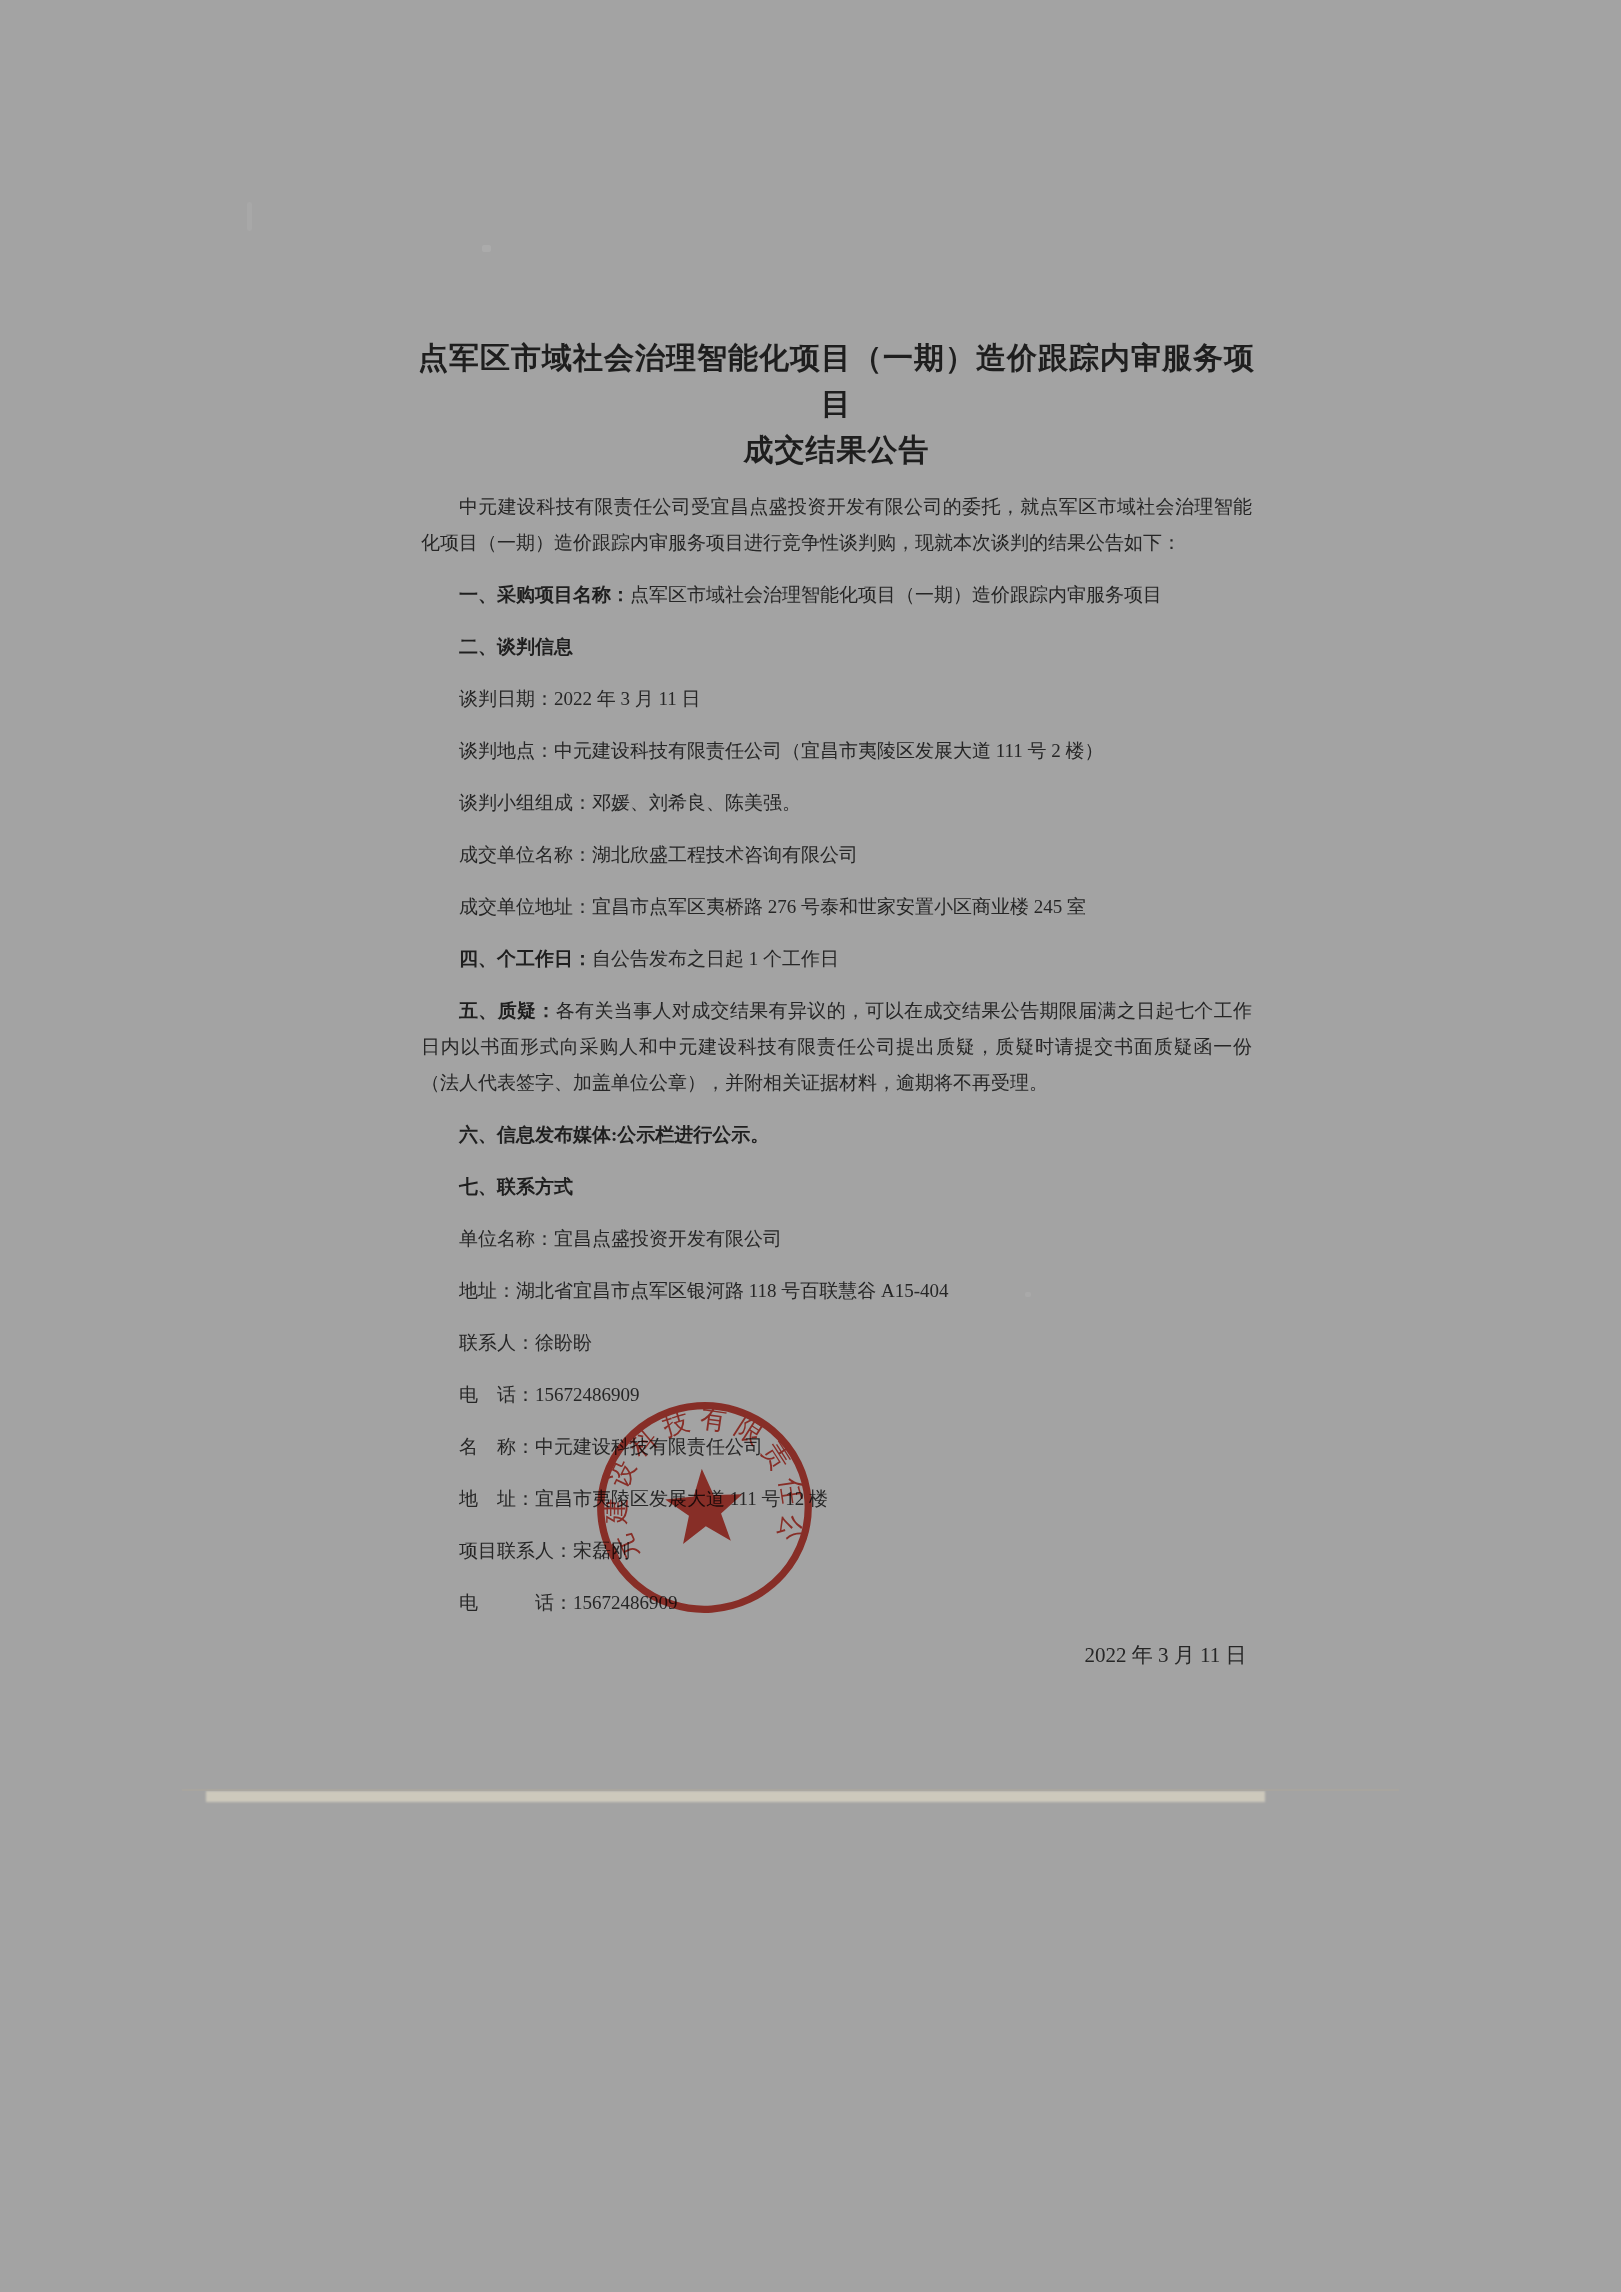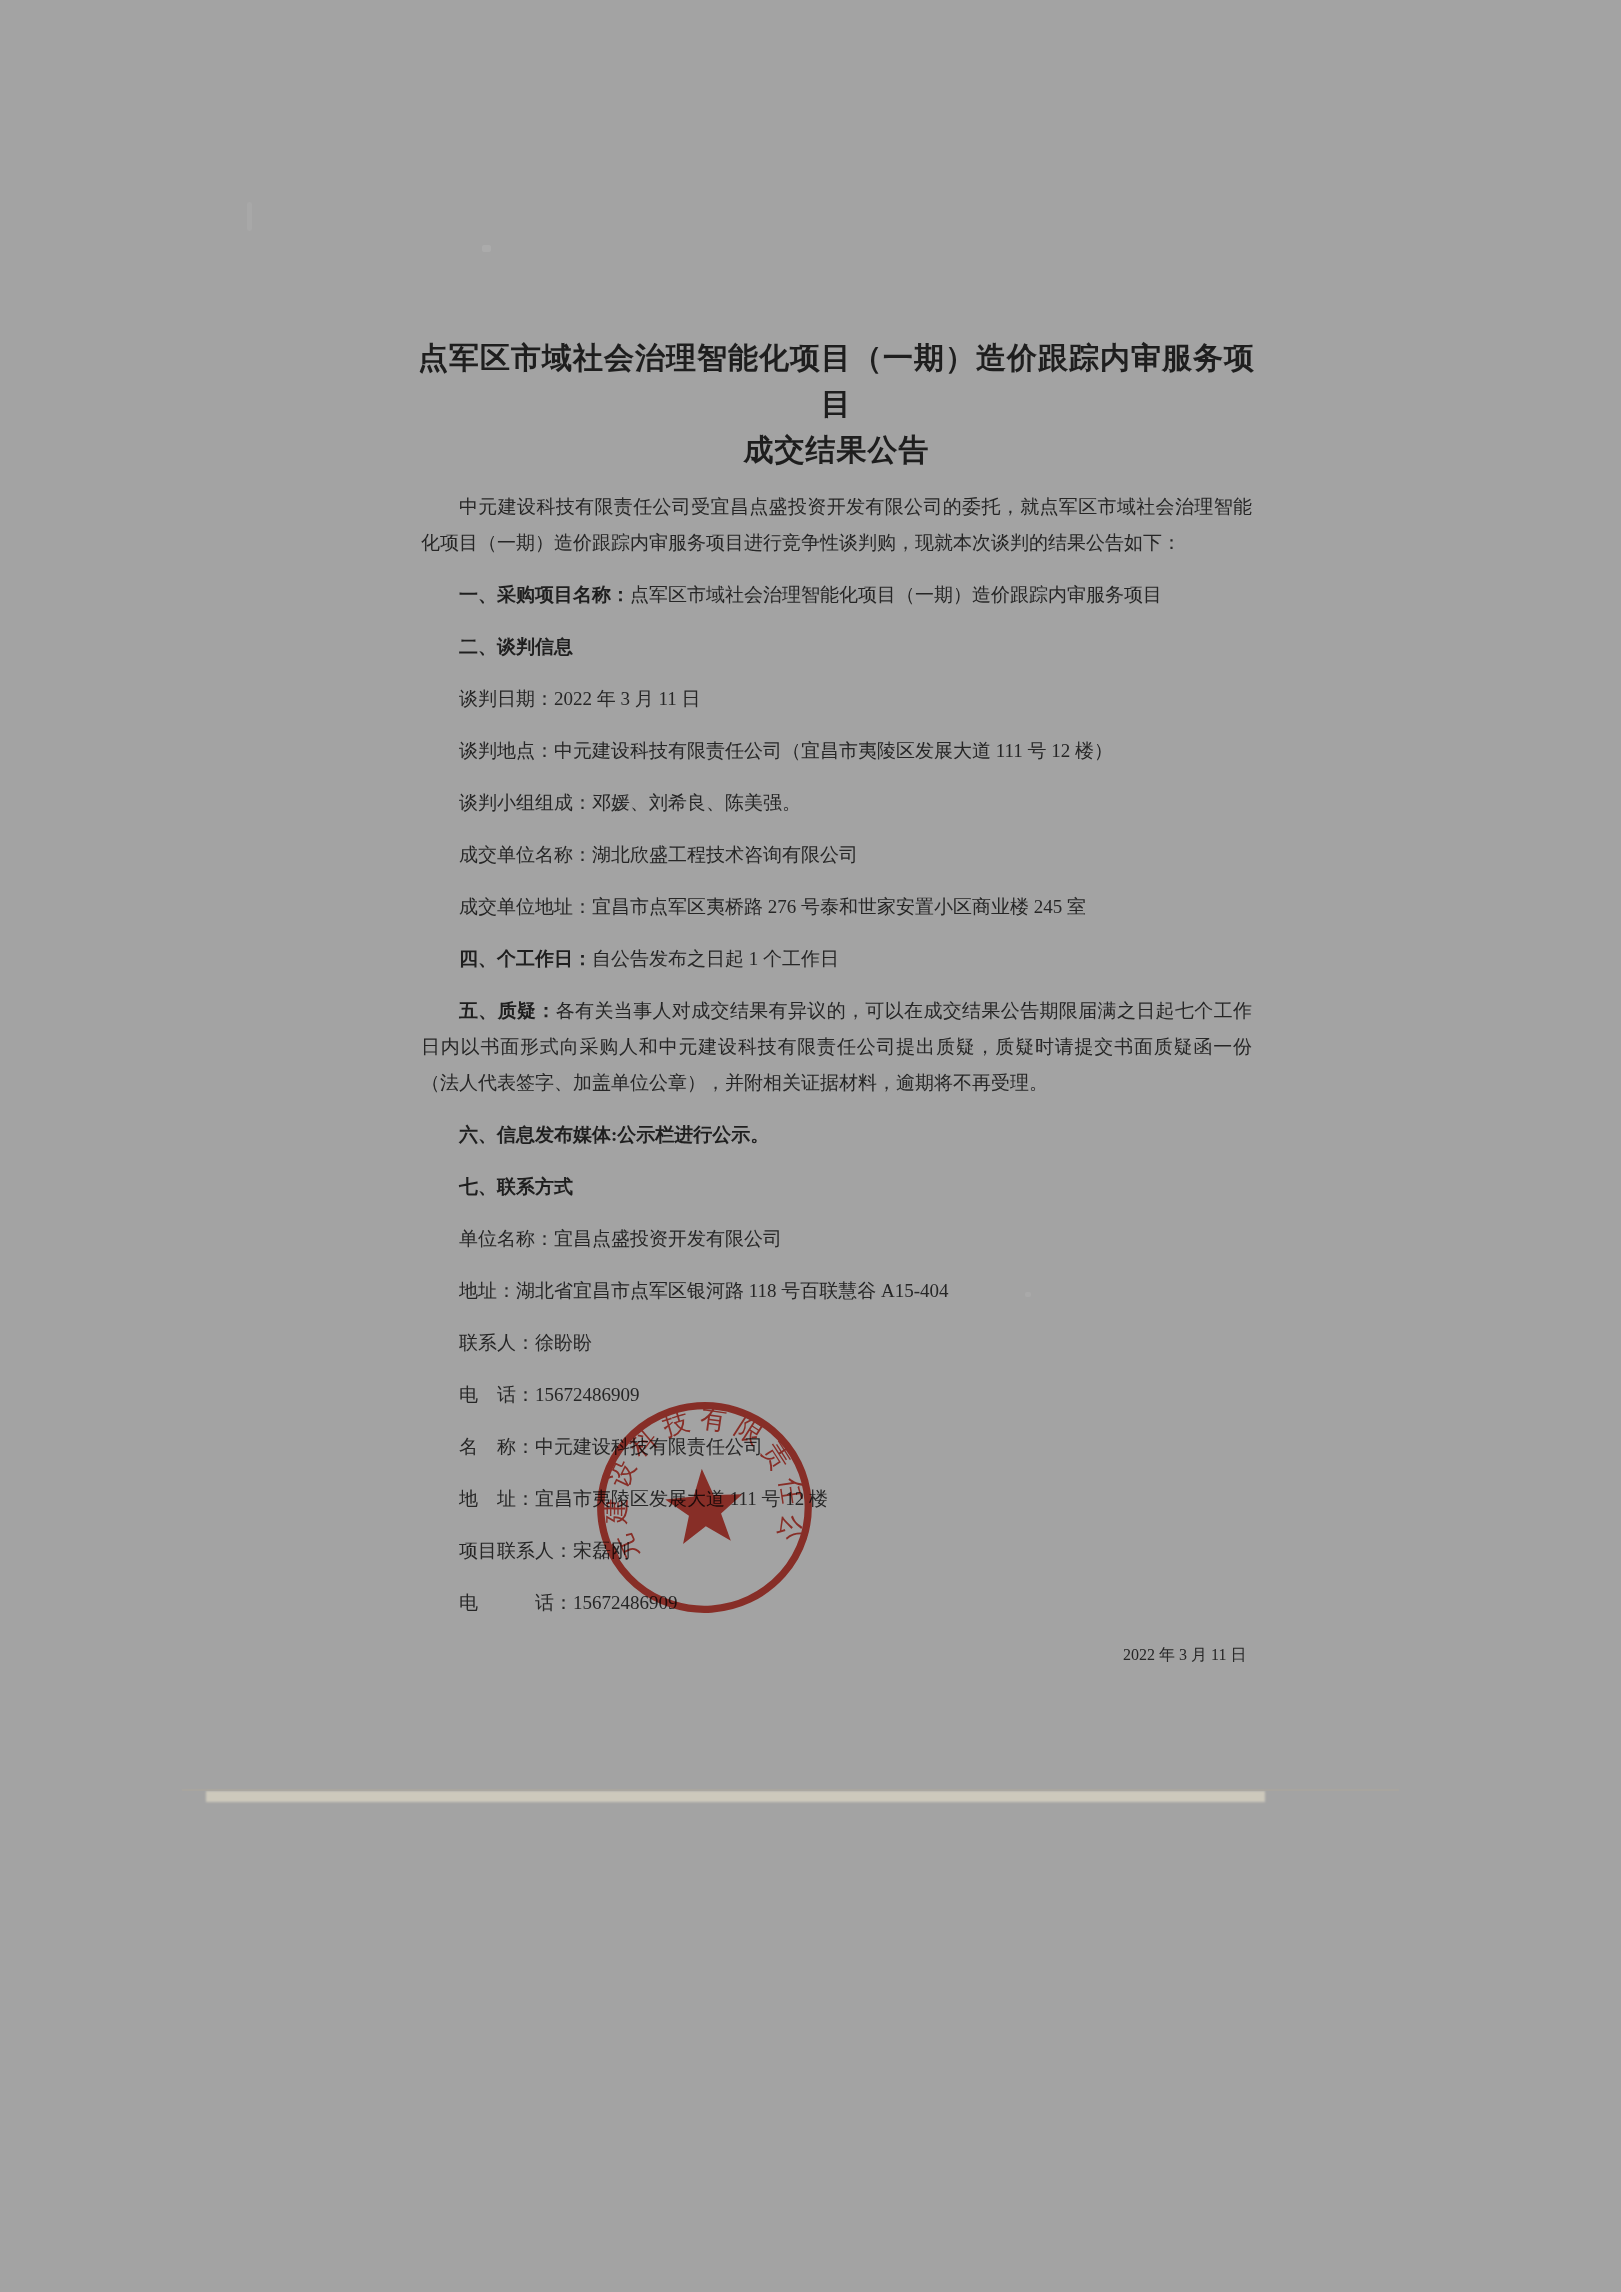--- a/index.html
+++ b/index.html
@@ -33,21 +33,21 @@
     margin:16px;
     font-size:19px;
     line-height:36px;
     text-align:justify;
     text-indent:2em;
     color:#262626;
   }
   .bd{font-weight:700;color:#1f1f1f;}
   .date-line{
     margin:0;
-    font-size:16px;
+    font-size:21px;
     line-height:36px;
     text-align:right;
     padding-right:21.6px;
     color:#262626;
   }
   
   .seal{
     position:absolute;
     left:593px;
     top:1396px;
@@ -96,21 +96,21 @@
 
     <div class="body-text">
   <p><span class="bd"></span><span>中元建设科技有限责任公司受宜昌点盛投资开发有限公司的委托，就点军区市域社会治理智能化项目（一期）造价跟踪内审服务项目进行竞争性谈判购，现就本次谈判的结果公告如下：</span></p>
 
   <p><span class="bd">一、采购项目名称：</span><span>点军区市域社会治理智能化项目（一期）造价跟踪内审服务项目</span></p>
 
   <p><span class="bd">二、谈判信息</span><span></span></p>
 
   <p><span class="bd"></span><span>谈判日期：2022 年 3 月 11 日</span></p>
 
-  <p><span class="bd"></span><span>谈判地点：中元建设科技有限责任公司（宜昌市夷陵区发展大道 111 号 12 楼）</span></p>
+  <p><span class="bd"></span><span>谈判地点：中元建设科技有限责任公司（宜昌市夷陵区发展大道 111 号 2 楼）</span></p>
 
   <p><span class="bd"></span><span>谈判小组组成：邓媛、刘希良、陈美强。</span></p>
 
 
   <p><span class="bd"></span><span>成交单位名称：湖北欣盛工程技术咨询有限公司</span></p>
 
   <p><span class="bd"></span><span>成交单位地址：宜昌市点军区夷桥路 276 号泰和世家安置小区商业楼 245 室</span></p>
 
 
   <p><span class="bd">四、个工作日：</span><span>自公告发布之日起 1 个工作日</span></p>

